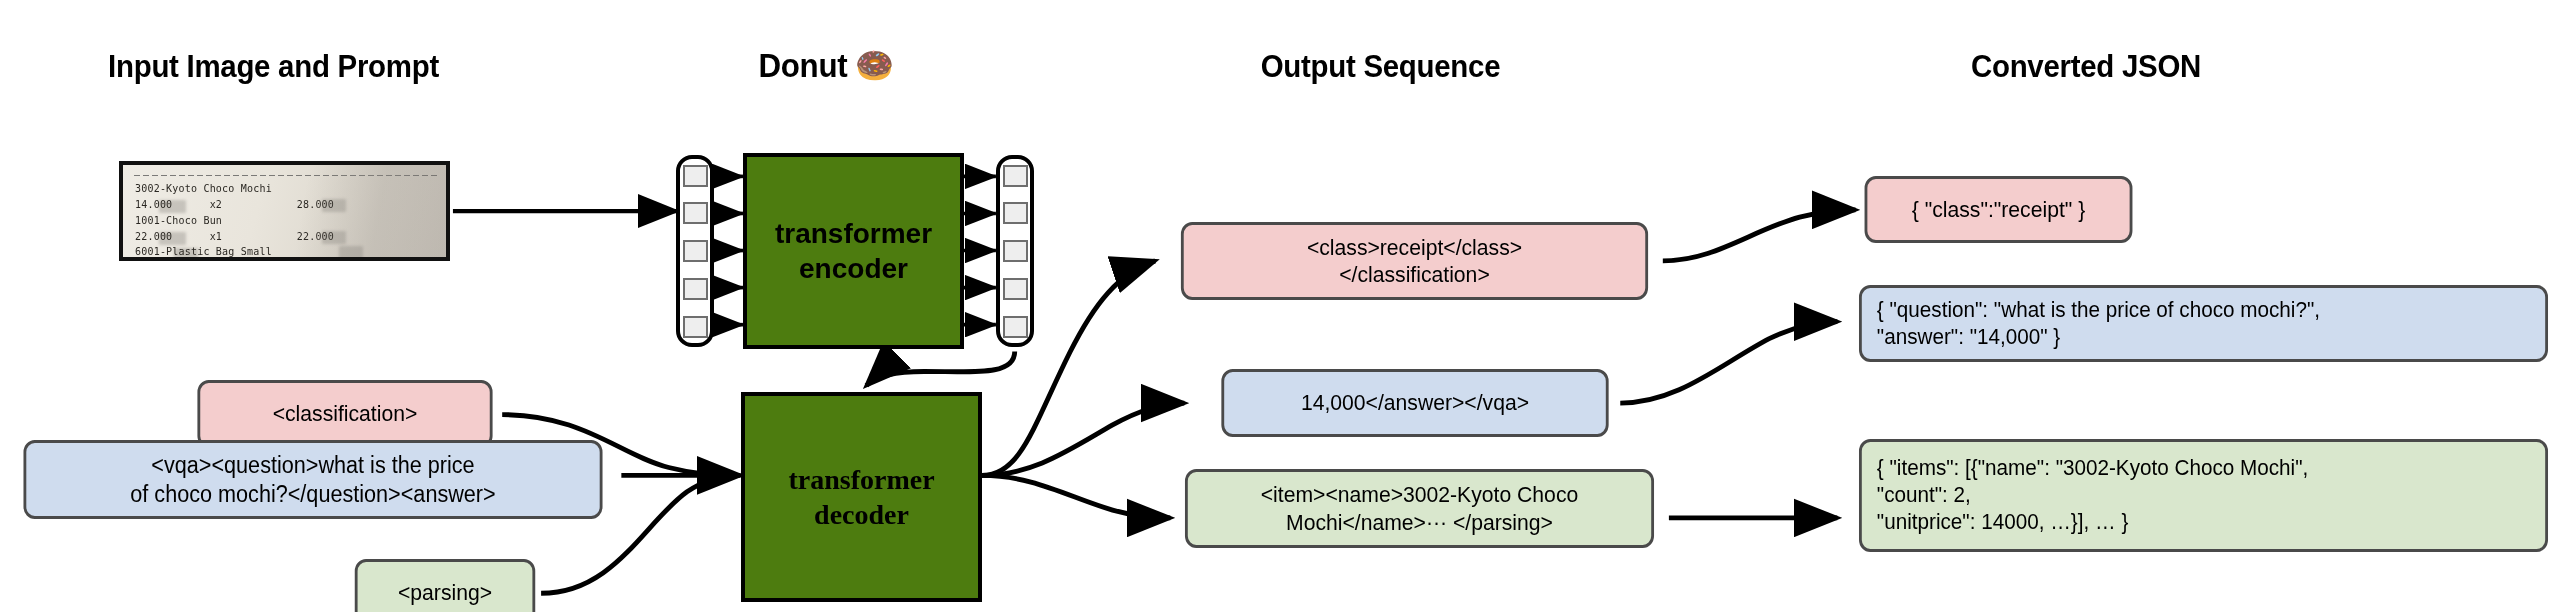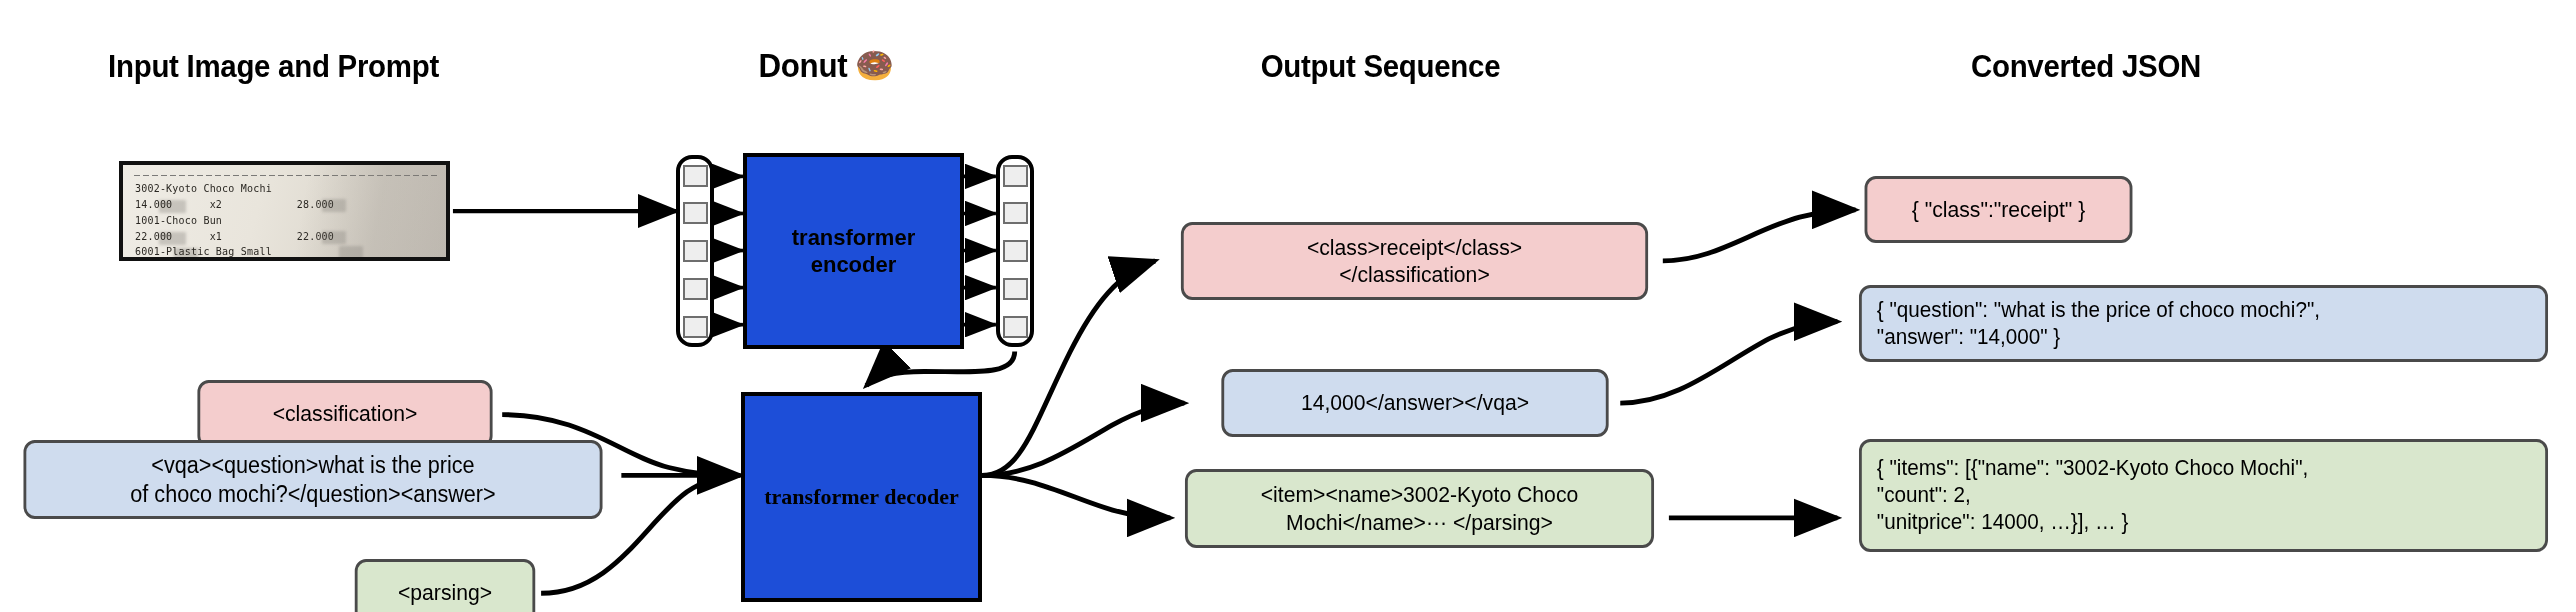--- a/index.html
+++ b/index.html
@@ -92,29 +92,29 @@
   .tok {
     width: 25px;
     height: 22px;
     background: #eeeeee;
     border: 2.4px solid #6e6e6e;
     box-sizing: border-box;
   }
   
   .block {
     position: absolute;
-    background: #1d4ed8;
+    background: #4d7c0f;
     border: 4.3px solid #000000;
     box-sizing: border-box;
     display: flex;
     align-items: center;
     justify-content: center;
     text-align: center;
     font-weight: bold;
-    font-size: 22px;
+    font-size: 28px;
     line-height: 1.25;
     color: #000000;
   }
   
   .rbox {
     position: absolute;
     box-sizing: border-box;
     border: 3px solid #4a4a4a;
     border-radius: 12px;
     display: flex;

